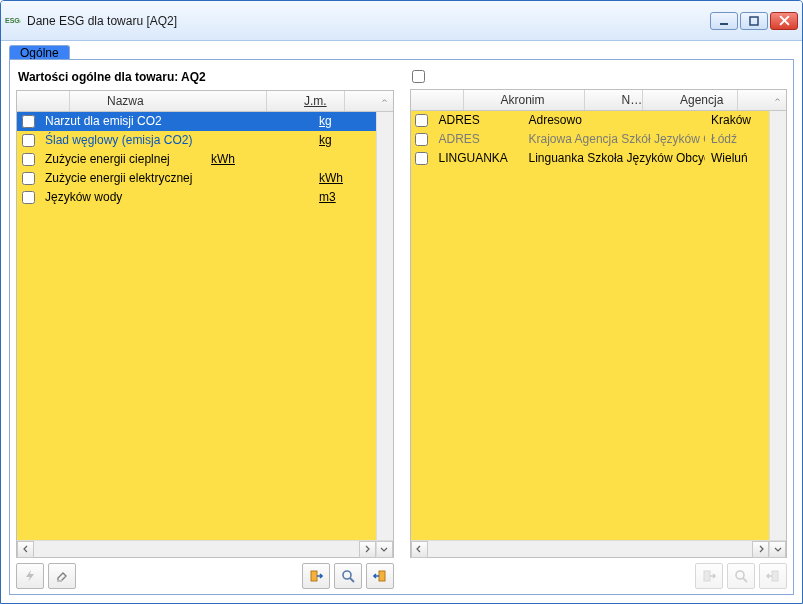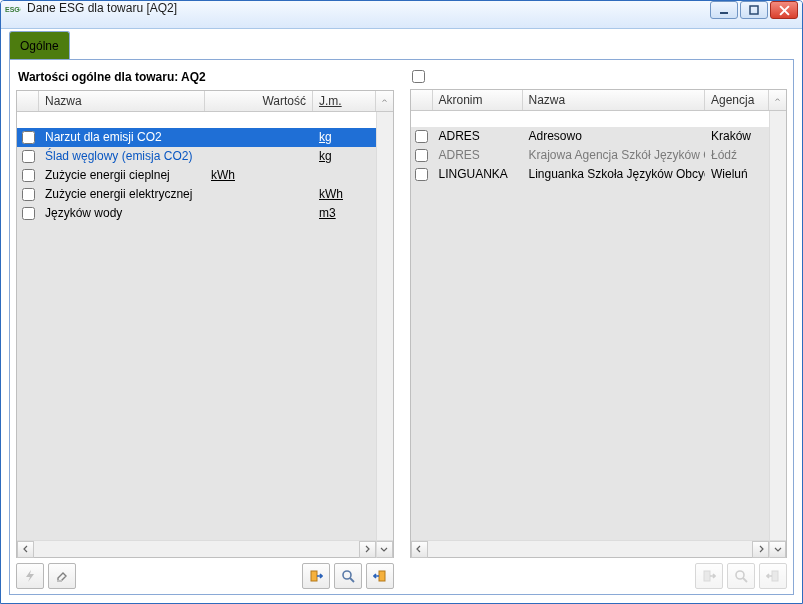--- a/index.html
+++ b/index.html
@@ -1,38 +1,38 @@
 <!DOCTYPE html>
 <html><head>
 <meta charset="utf-8">
 <style>
   * { box-sizing: border-box; font-family: "Segoe UI", Tahoma, sans-serif; font-size: 12px; }
   body { margin: 0; background: #fff; }
   .window { position: relative; width: 803px; height: 604px; border: 1px solid #2e6bbd; border-radius: 4px 4px 0 0; background: #fff; }
-  .titlebar { height: 28px; background: linear-gradient(#f4f9ff,#dbe9fb); border-bottom:1px solid #a9c7e8; display:flex; align-items:flex-start; padding:0 4px; border-radius:3px 3px 0 0;}
+  .titlebar { height: 40px; background: linear-gradient(#f4f9ff,#dbe9fb); border-bottom:1px solid #a9c7e8; display:flex; align-items:center; padding:0 4px; border-radius:3px 3px 0 0;}
   .titlebar .appicon { width:16px; height:16px; display:flex; align-items:center; justify-content:center; margin-right:4px;}
   .titlebar .appicon span { font-size:7px; color:#3a7a3a; font-weight:bold; line-height:7px; }
   .titlebar .title { flex:1; color:#1a1a1a; padding-left:2px; }
   .winbtns { display:flex; gap:2px; }
   .winbtn { width:28px; height:18px; border:1px solid #6f94c4; border-radius:3px; background:linear-gradient(#eef5ff,#cfe1f7); display:flex; align-items:center; justify-content:center; cursor:pointer;}
   .winbtn.close { background:linear-gradient(#f48b7e,#d9402e); border-color:#a82c1f; }
   .winbtn svg { width:10px; height:10px; }
   .winbtn.close svg { width:11px; height:11px; }
   .client { position:absolute; top:28px; left:0; right:0; bottom:0; padding:8px; }
   .tabstrip { height:22px; display:flex; align-items:flex-end; }
-  .tab { border:1px solid #8aa9d6; border-bottom:none; padding:7px 10px; background:#4d7c0f; border-radius:3px 3px 0 0; position:relative; top:1px; cursor:pointer;}
+  .tab { border:1px solid #8aa9d6; border-bottom:none; padding:0 10px; background:#3b82f6; border-radius:3px 3px 0 0; position:relative; top:1px; cursor:pointer;}
   .panel { position:absolute; top:30px; left:8px; right:8px; bottom:8px; border:1px solid #8aa9d6; background:#fff; padding:6px; }
   .splits { display:flex; height:100%; gap:6px; }
   .pane { flex:1; display:flex; flex-direction:column; min-width:0;justify-content:space-between; }
   .paneheader { font-weight:bold; padding:4px 2px 6px 2px; display:flex; align-items:center; gap:4px;}
   .paneheader input[type=checkbox]{ margin:0 4px 0 0;}
   .grid { flex:1; border:1px solid #bfbfbf; display:flex; flex-direction:column; min-height:0;}
   .gridhead { display:flex; background:linear-gradient(#fdfdfd,#ececec); border-bottom:1px solid #c8c8c8;}
-  .gh { padding:3px 6px; border-right:1px solid #d4d4d4; color:#333; overflow:hidden; text-overflow:ellipsis; white-space:nowrap;}
-  .gridbody { position:relative; flex:1; overflow:hidden; background:#e5e5e5;margin-top:16px;}
+  .gh { padding:3px 6px; border-right:1px solid #d4d4d4; color:#333; overflow:hidden; text-overflow:ellipsis; white-space:nowrap;margin-left:31px;}
+  .gridbody { position:relative; flex:1; overflow:hidden; background:#fde047;}
   .row { display:flex; height:19px; align-items:center; border-bottom:1px solid transparent;}
   .row .cell { padding:0 6px; overflow:hidden; text-overflow:ellipsis; white-space:nowrap; display:flex; align-items:center; height:100%;}
   .row .cell.chkcell { width:22px; flex:0 0 22px; justify-content:center;}
   .row .cell input[type=checkbox]{ margin:0; }
   .left .gh.c0, .left .cell.c0 { width:22px; flex:0 0 22px; }
   .left .gh.c1, .left .cell.c1 { flex: 0 0 166px; }
   .left .gh.c2, .left .cell.c2 { flex: 0 0 108px; text-align:right; justify-content:flex-end;}
   .left .gh.c3, .left .cell.c3 { flex: 1; text-decoration: underline; }
   .left .gh.cs, .right .gh.cs { width:17px; flex:0 0 17px; border-right:none; background:linear-gradient(#fdfdfd,#ececec); display:flex; align-items:center; justify-content:center;}
   .right .gh.c0, .right .cell.c0 { width:22px; flex:0 0 22px; }
@@ -94,21 +94,20 @@
       <div class="splits">
 
         <div class="pane left">
           <div class="paneheader">
             <span>Wartości ogólne dla towaru: AQ2</span>
           </div>
           <div class="grid">
             <div class="gridhead">
               <div class="gh c0"></div>
               <div class="gh c1">Nazwa</div>
-              <div class="gh c2">Wartość</div>
               <div class="gh c3">J.m.</div>
               <div class="gh cs">
                   <svg width="8" height="8" viewBox="0 0 8 8">
                     <path d="M1 5 L4 2 L7 5" fill="none" stroke="#606060" stroke-width="1.2"></path>
                   </svg>
                 </div>
             </div>
             <div class="gridwrap">
               <div class="gridbody" id="left-body">
                   <div class="row sel">

